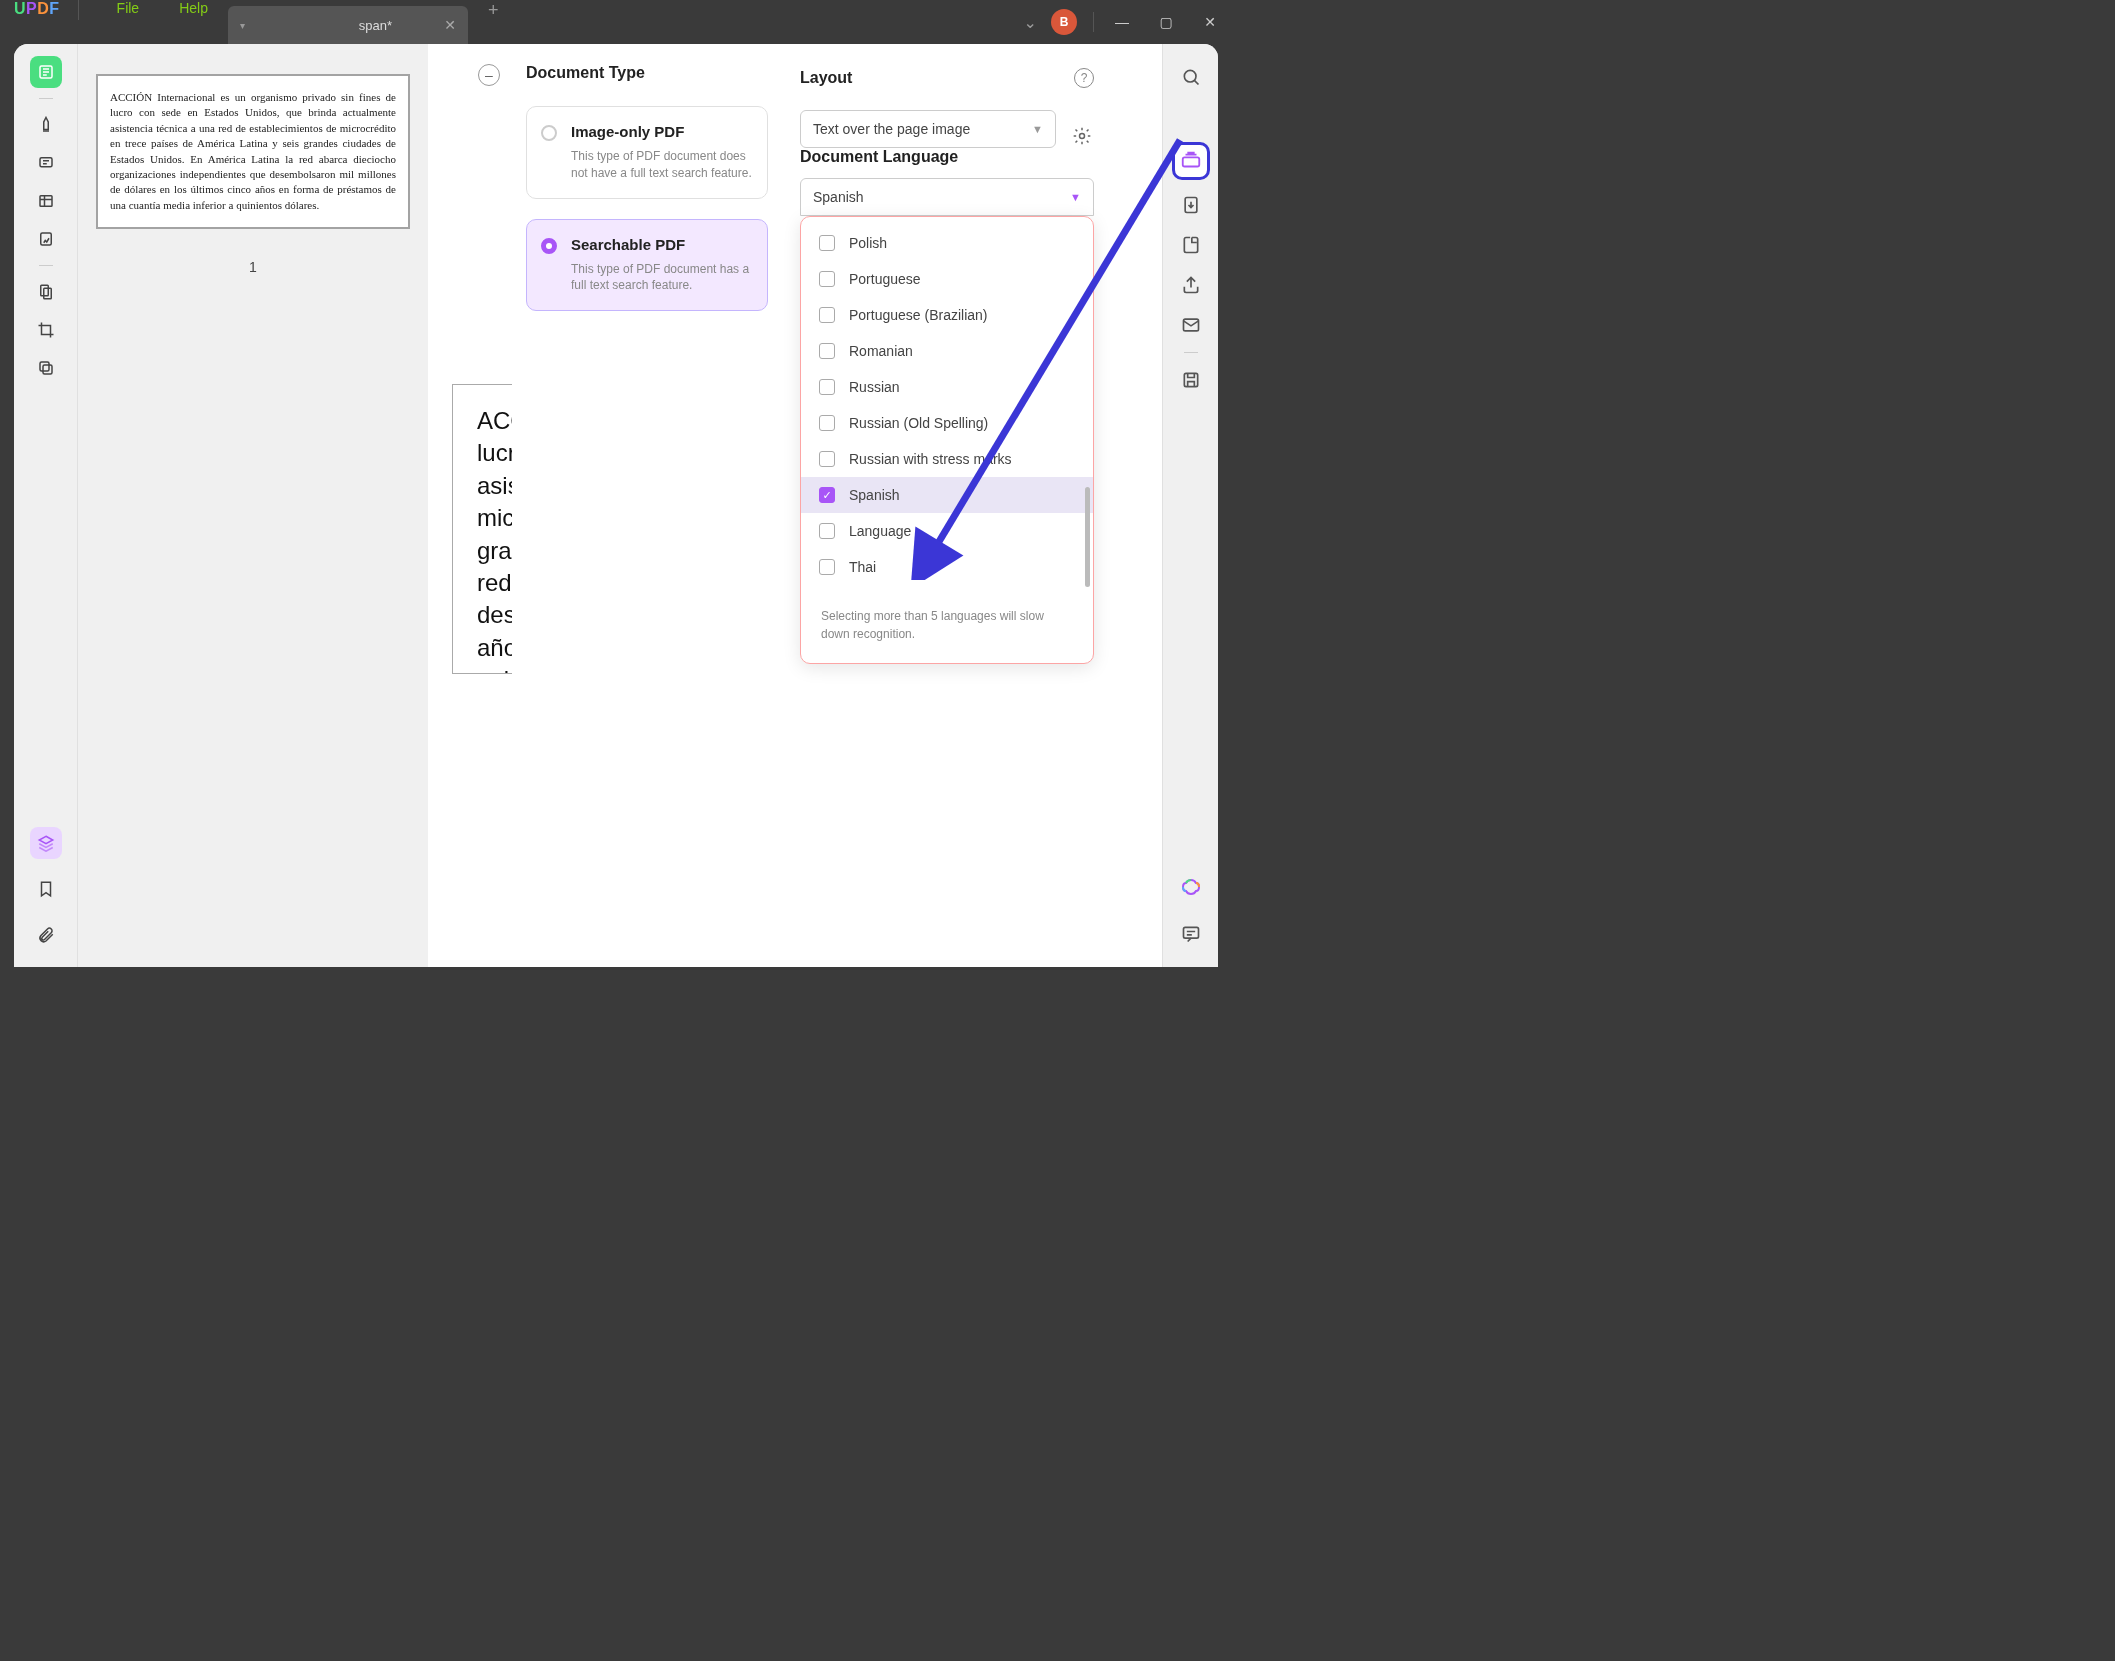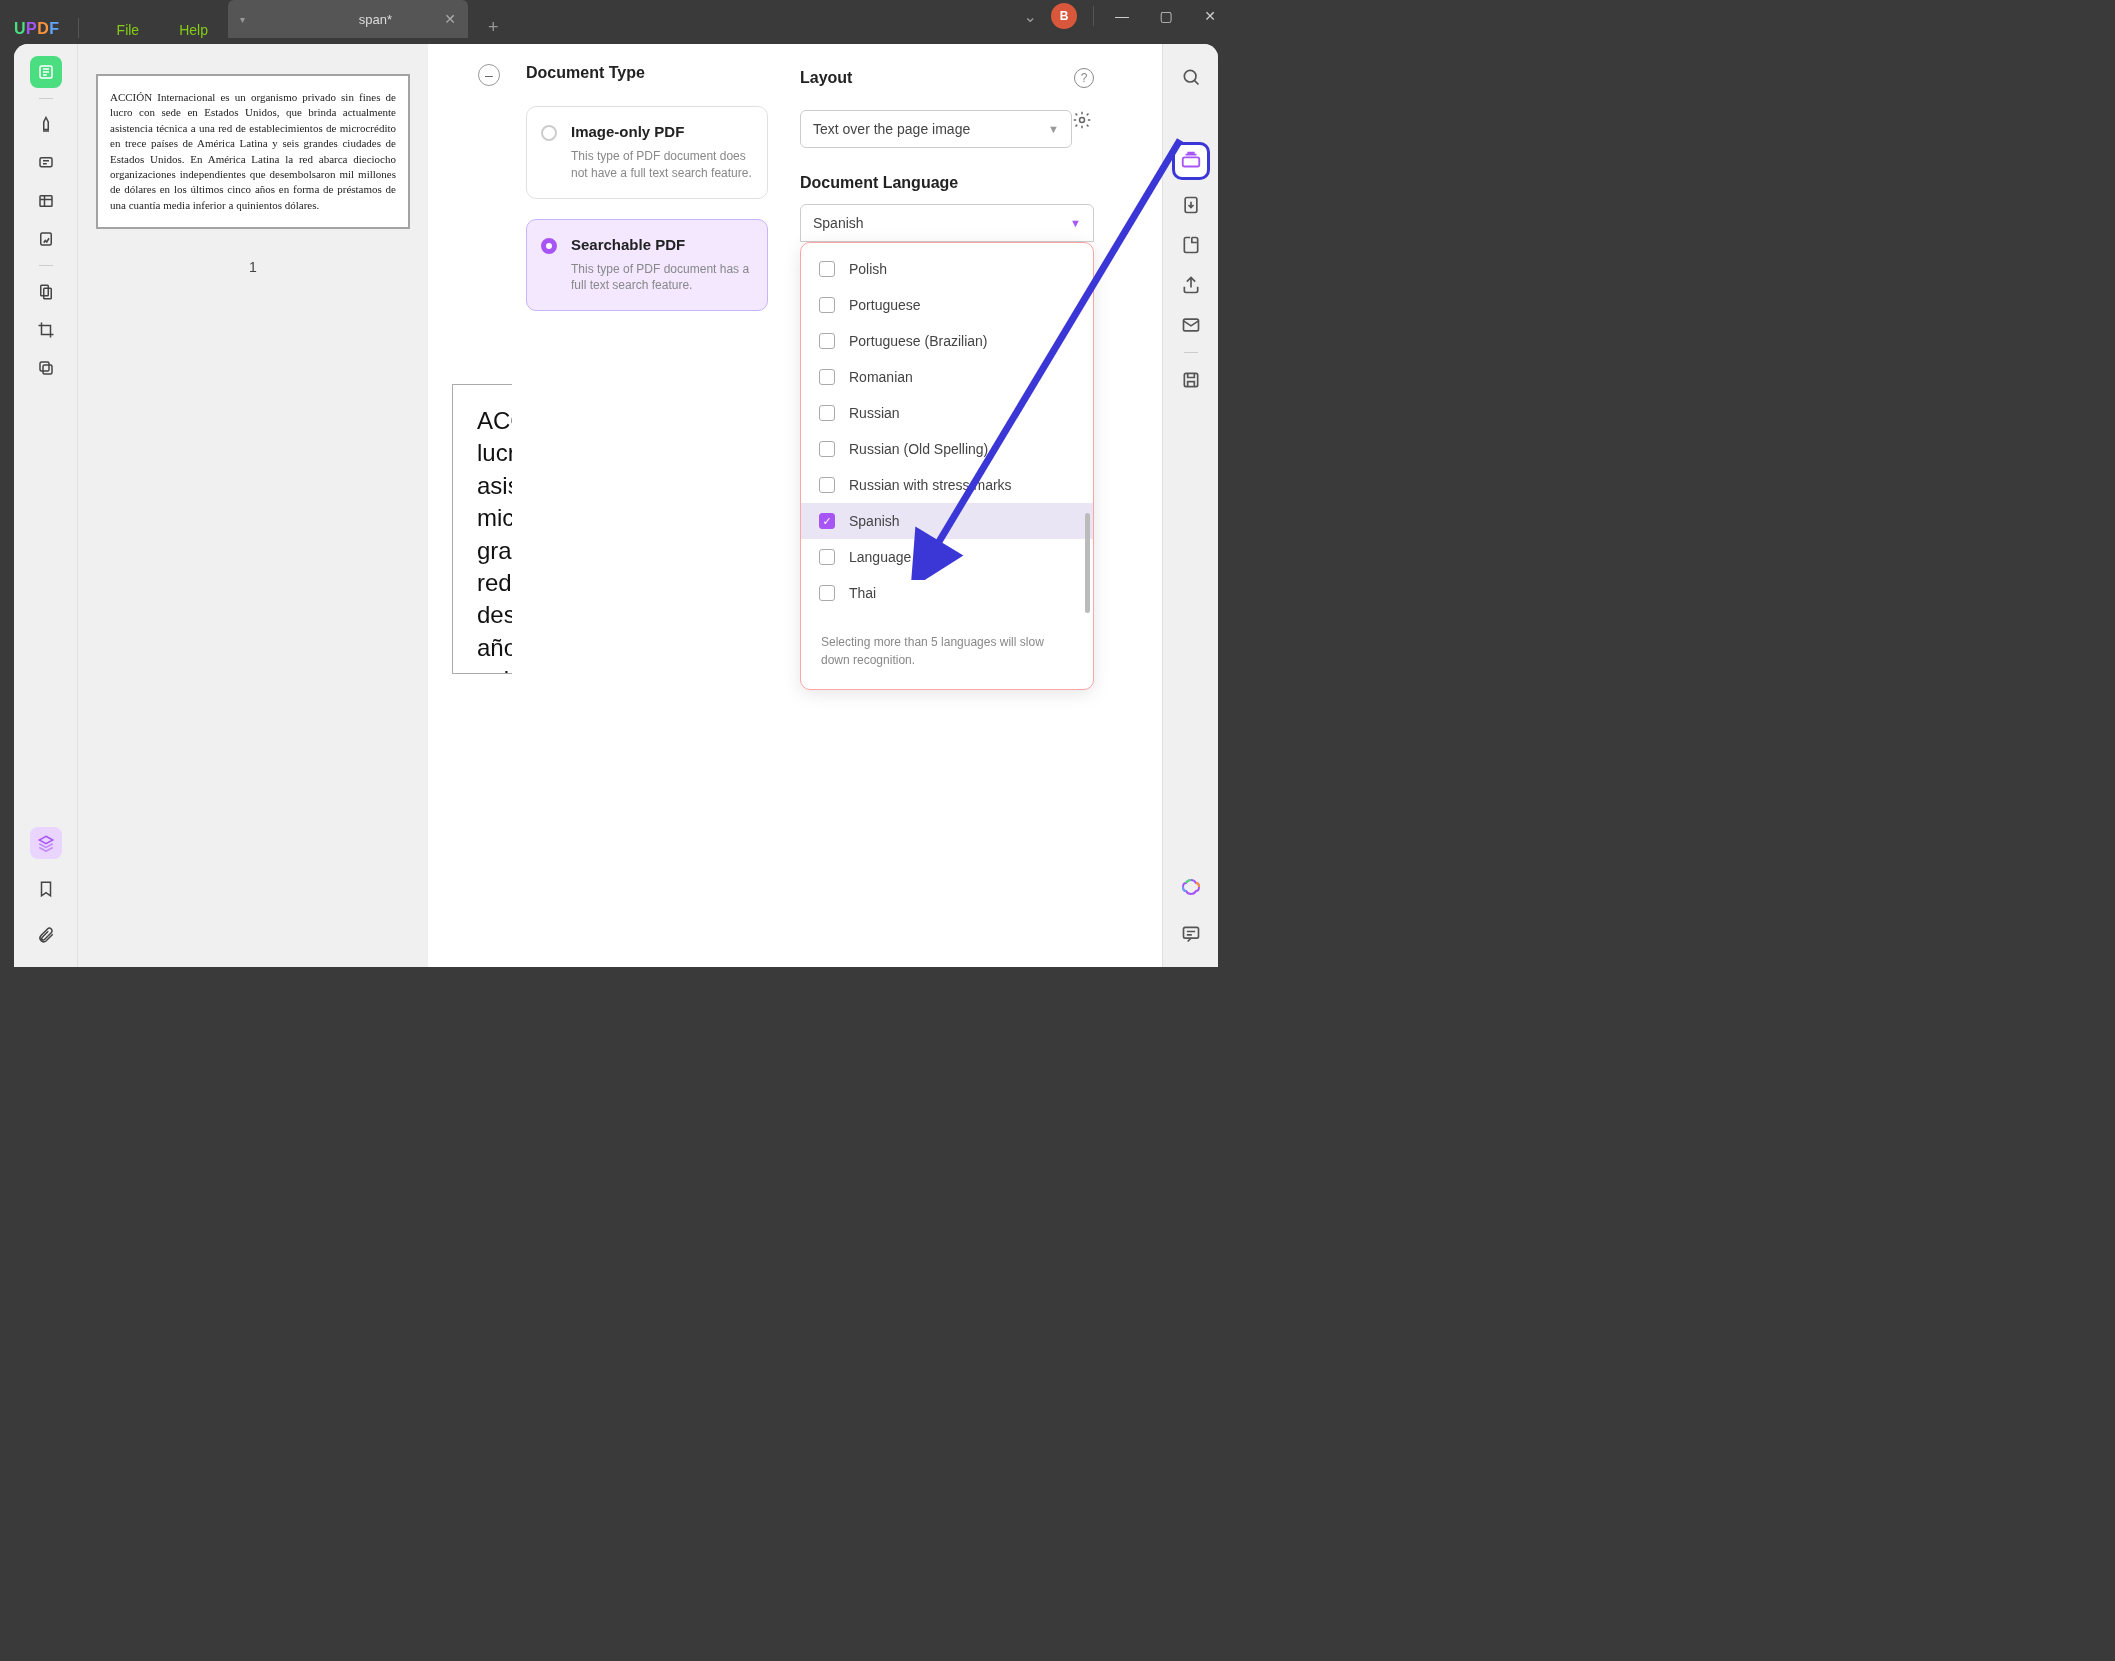--- a/index.html
+++ b/index.html
@@ -1,17 +1,17 @@
 <!DOCTYPE html>
 <html><head>
 <meta charset="utf-8">
 <style>
 *{box-sizing:border-box;margin:0;padding:0;font-family:-apple-system,BlinkMacSystemFont,'Segoe UI',sans-serif}
 body{background:#3a3a3a;width:1232px;height:967px;overflow:hidden;position:relative}
-.titlebar{height:38px;background:#3a3a3a;display:flex;align-items:flex-end;position:relative}
+.titlebar{height:38px;background:#3a3a3a;display:flex;align-items:flex-start;position:relative}
 .logo{margin-left:14px;font-weight:700;font-size:16px;letter-spacing:0.5px}
 .logo .u{color:#4ade80}.logo .p{color:#a855f7}.logo .d{color:#fb923c}.logo .f{color:#60a5fa}
 .divider-v{width:1px;height:20px;background:#555;margin:0 18px}
 .menu-item{color:#84cc16;font-size:14px;padding:0 20px;cursor:pointer}
 .tab{background:#555;height:38px;margin-top:6px;width:240px;display:flex;align-items:center;padding:0 12px;border-radius:6px 6px 0 0;position:relative}
 .tab-dropdown{color:#999;font-size:10px;margin-right:50px}
 .tab-title{color:#ddd;font-size:13px;flex:1;text-align:center}
 .tab-close{color:#aaa;font-size:14px;position:absolute;right:12px}
 .tab-add{color:#999;font-size:18px;margin-left:20px}
 .win-controls{position:absolute;right:0;display:flex;align-items:center;gap:0}
@@ -193,21 +193,21 @@
           <div class="ttl">Searchable PDF</div>
           <div class="desc">This type of PDF document has a full text search feature.</div>
         </div>
       </div>
 
       <div class="panel-right">
         <div class="layout-row">
           <div class="panel-title">Layout</div>
           <div class="help-icon">?</div>
         </div>
-        <div style="display:flex;gap:0;align-items:flex-start;margin-bottom:26px">
+        <div style="display:flex;gap:16px;align-items:flex-end;">
           <div class="select-box" style="flex:1;margin:0">
             <span>Text over the page image</span>
             <span class="arr">▼</span>
           </div>
           <div class="gear">
               <svg width="20" height="20" viewBox="0 0 24 24" fill="none" stroke="currentColor" stroke-width="1.8">
                 <circle cx="12" cy="12" r="3"></circle>
                 <path d="M12 2v3M12 19v3M4.2 4.2l2.1 2.1M17.7 17.7l2.1 2.1M2 12h3M19 12h3M4.2 19.8l2.1-2.1M17.7 6.3l2.1-2.1"></path>
               </svg>
             </div>

